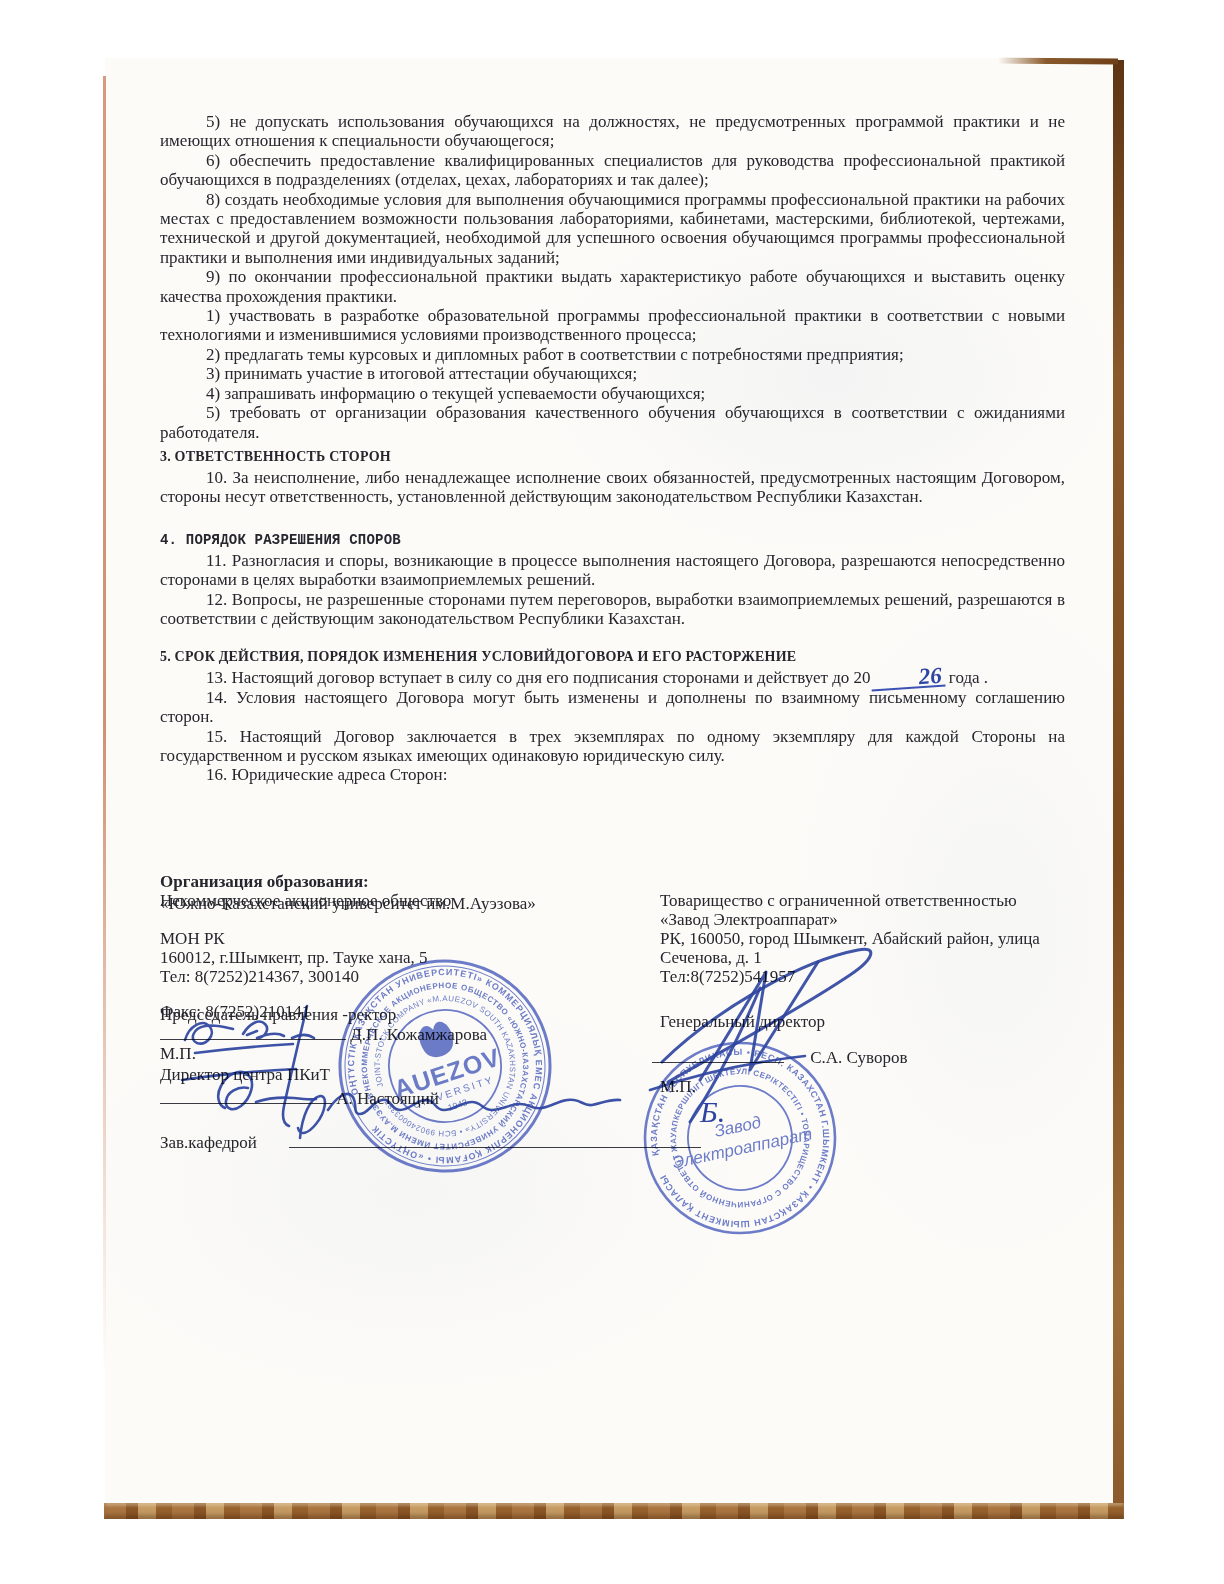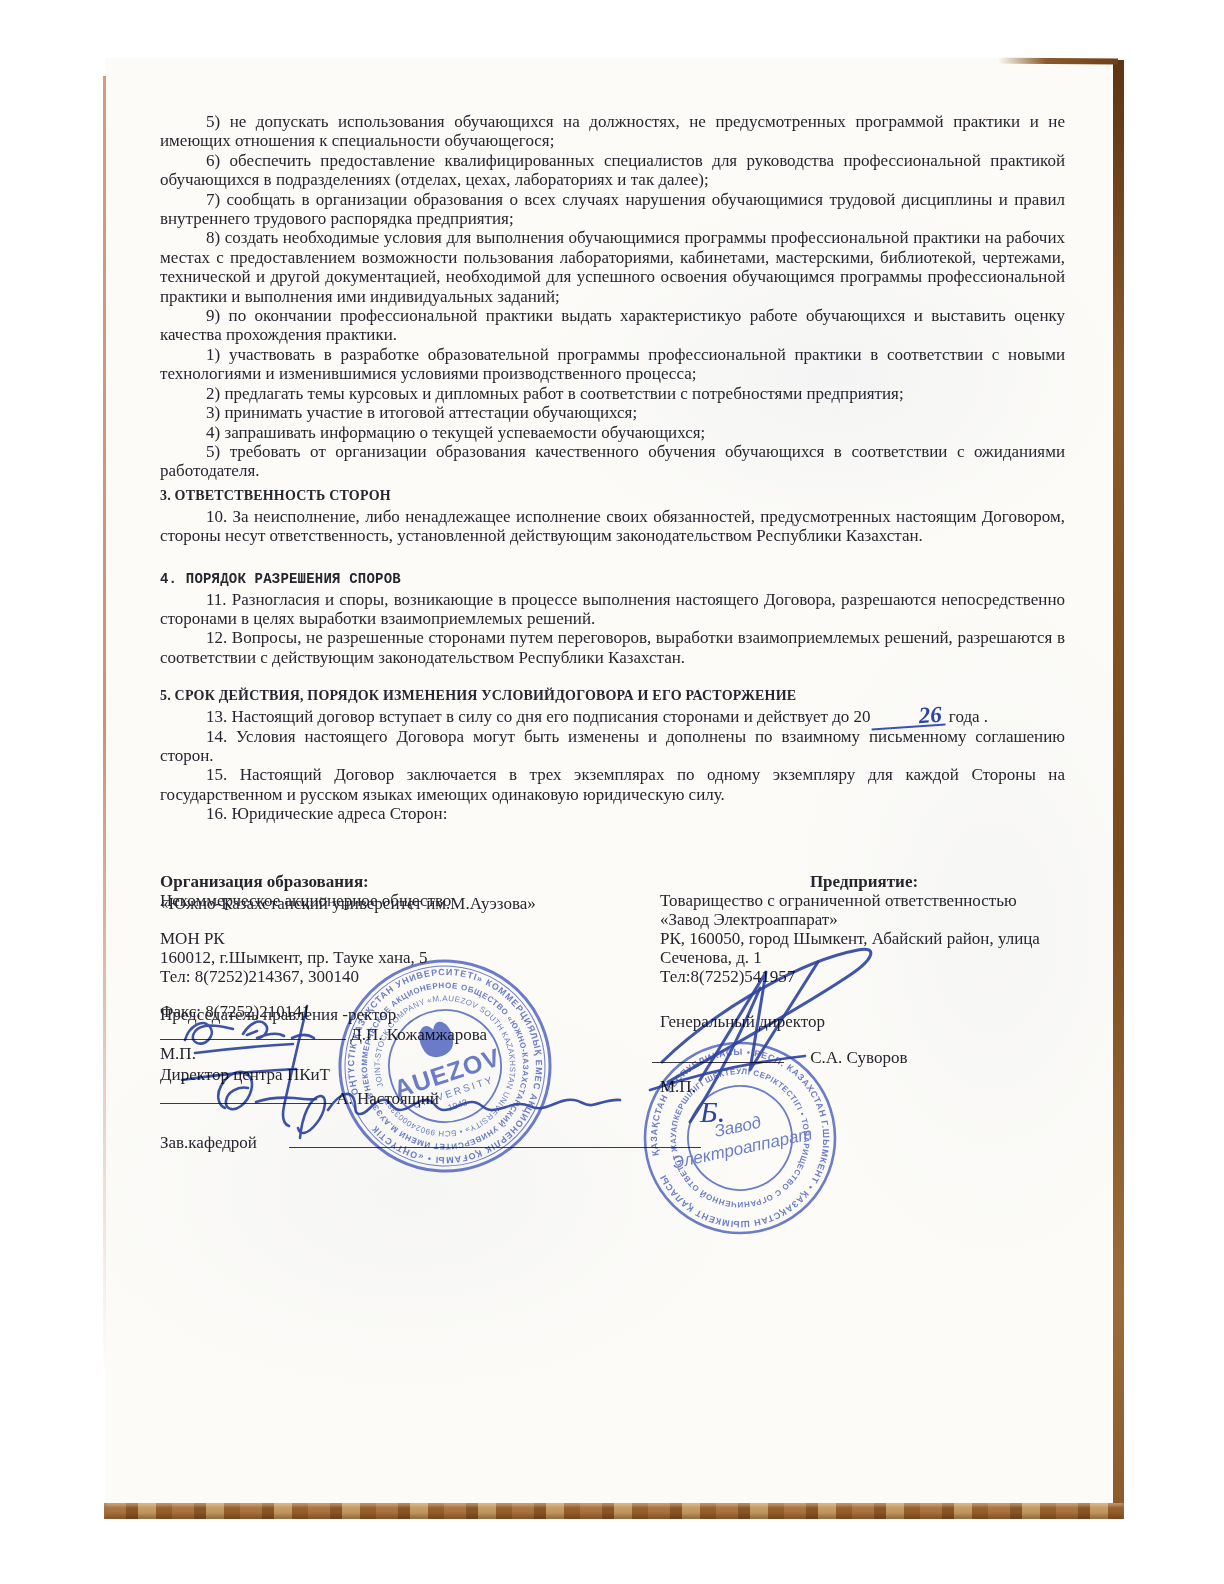--- a/index.html
+++ b/index.html
@@ -57,21 +57,20 @@
 
 <div class="page"></div>
 <div class="edge-right"></div>
 <div class="edge-top"></div>
 <div class="edge-bottom"></div>
 <div class="edge-left"></div>
 
 <div class="doc">
   <p>5) не допускать использования обучающихся на должностях, не  предусмотренных программой практики и не имеющих отношения к  специальности обучающегося;</p>
   <p>6) обеспечить  предоставление квалифицированных специалистов для  руководства профессиональной  практикой обучающихся  в  подразделениях (отделах, цехах, лабораториях и так далее);</p>
-  <p>7) сообщать  в  организации  образования  о  всех  случаях  нарушения  обучающимися трудовой дисциплины и правил  внутреннего  трудового  распорядка  предприятия;</p>
   <p>8) создать  необходимые  условия для выполнения  обучающимися  программы  профессиональной  практики на рабочих местах с  предоставлением  возможности  пользования  лабораториями,  кабинетами,  мастерскими,  библиотекой, чертежами,  технической  и  другой   документацией,  необходимой  для  успешного  освоения  обучающимся   программы профессиональной  практики  и  выполнения  ими  индивидуальных  заданий;</p>
   <p>9) по окончании  профессиональной практики выдать характеристикуо работе обучающихся и выставить оценку качества  прохождения  практики.</p>
   <p>1) участвовать в разработке образовательной  программы  профессиональной  практики  в  соответствии  с новыми технологиями и изменившимися условиями  производственного  процесса;</p>
   <p>2) предлагать  темы  курсовых  и  дипломных  работ  в  соответствии  с  потребностями  предприятия;</p>
   <p>3) принимать  участие  в  итоговой  аттестации  обучающихся;</p>
   <p>4) запрашивать  информацию  о текущей  успеваемости  обучающихся;</p>
   <p>5) требовать  от  организации  образования   качественного  обучения  обучающихся  в  соответствии  с ожиданиями работодателя.</p>
   <h2 class="mt-h3">3. ОТВЕТСТВЕННОСТЬ СТОРОН</h2>
   <p>10. За  неисполнение,  либо  ненадлежащее  исполнение  своих   обязанностей, предусмотренных  настоящим Договором,  стороны  несут   ответственность, установленной  действующим  законодательством  Республики  Казахстан.</p>
   <h2 class="mt-h4">4. ПОРЯДОК РАЗРЕШЕНИЯ СПОРОВ</h2>
@@ -103,21 +102,20 @@
     <span class="blank" style="width:172px"></span>
     <span>А. Настоящий</span>
   </div>
   <div class="row" style="top:260px">
     <span>Зав.кафедрой</span>
     <span class="blank" style="width:412px;margin-left:28px"></span>
   </div>
 </div>
 
 <div class="col col-right">
-  <div class="row bold center" style="top:0">Предприятие:</div>
   <div class="row" style="top:19px">Товарищество с ограниченной ответственностью</div>
   <div class="row" style="top:38px">«Завод Электроаппарат»</div>
   <div class="row" style="top:57px">РК, 160050, город Шымкент, Абайский район, улица</div>
   <div class="row" style="top:76px">Сеченова, д. 1</div>
   <div class="row" style="top:95px">Тел:8(7252)541957</div>
   <div class="row" style="top:140px">Генеральный директор</div>
   <div class="row" style="top:175px">
     <span class="blank" style="width:132px;margin-left:-8px"></span>
     <span style="margin-left:22px">С.А. Суворов</span>
   </div>

